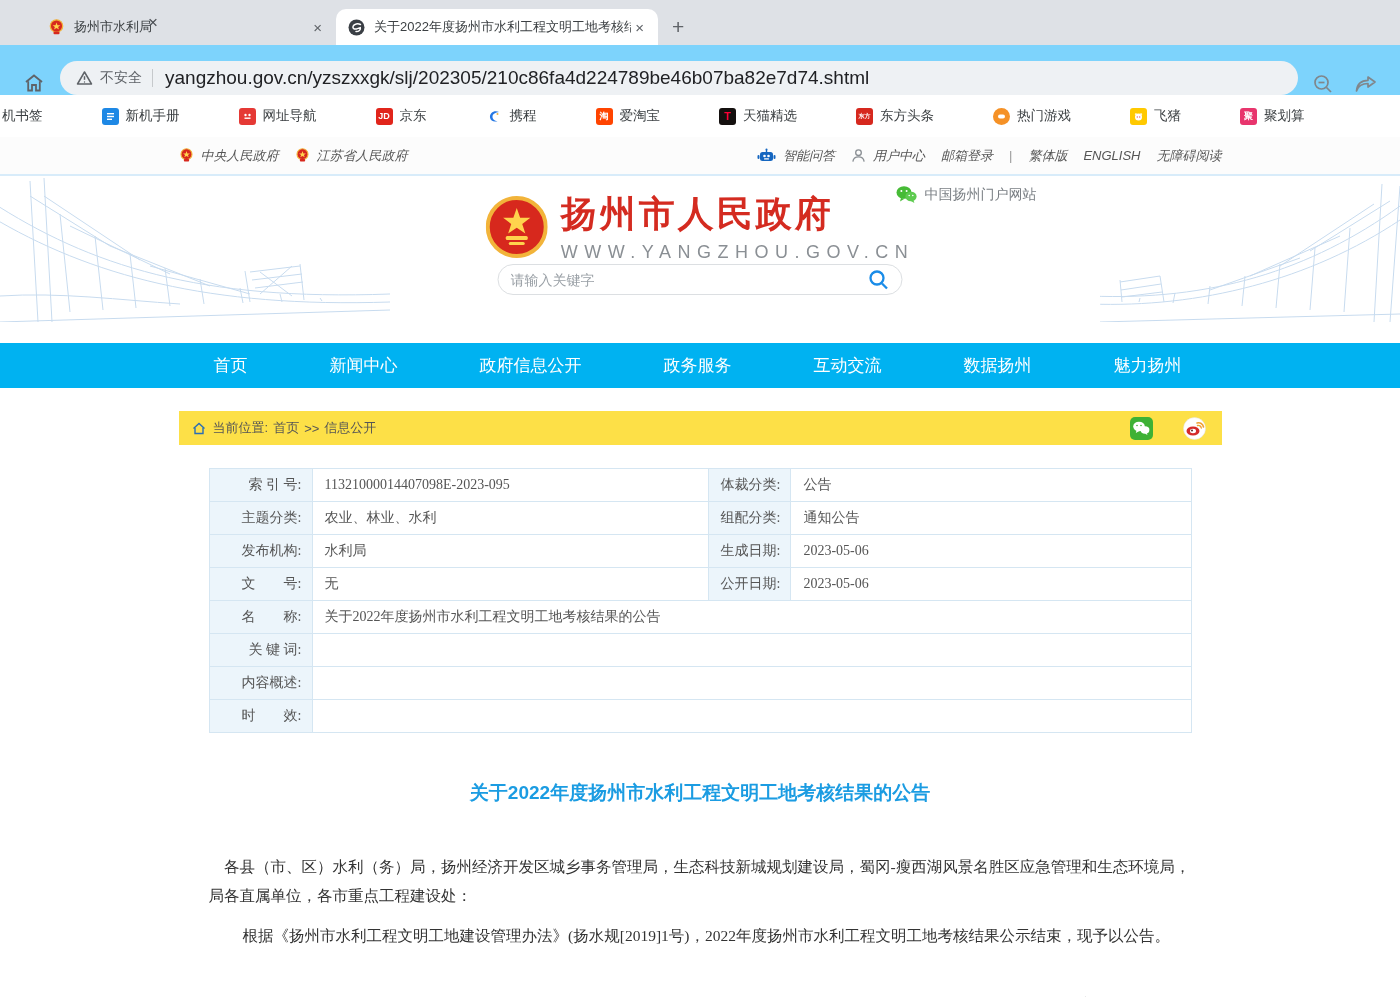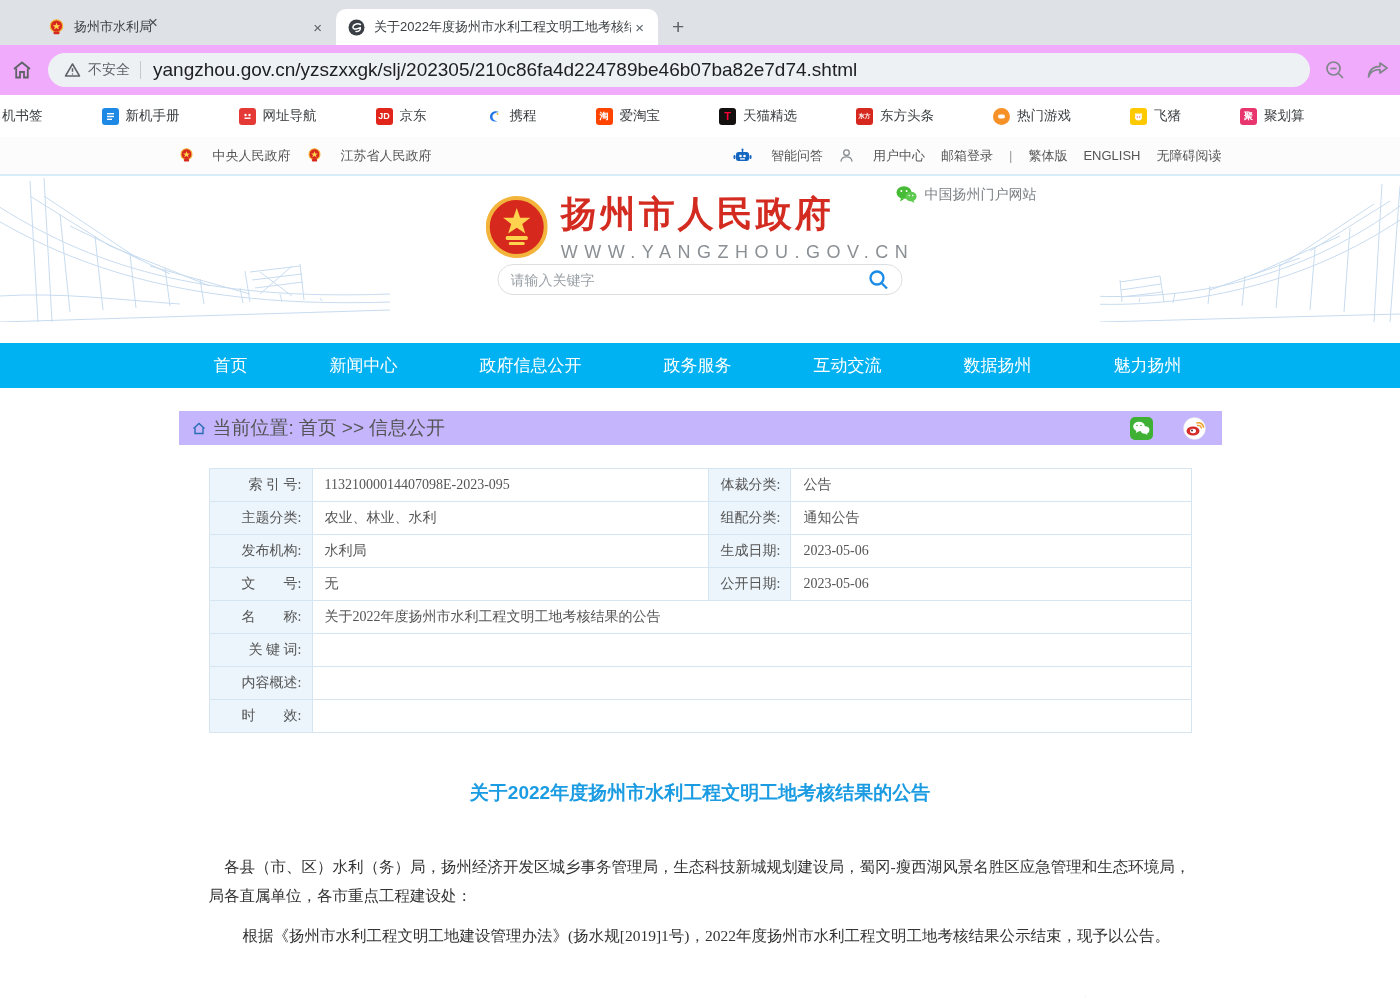--- a/index.html
+++ b/index.html
@@ -10,39 +10,39 @@
   .tabstrip { height:45px; background:#dee1e6; display:flex; align-items:flex-end; position:relative; }
   .lone-close { position:absolute; left:148px; top:13px; font-size:17px; color:#4b4f54; cursor:pointer; }
   .tab { display:flex; align-items:center; height:36px; padding:0 10px 0 12px; width:300px; color:#3c4043; font-size:13px; }
   .tab.inactive { margin-left:36px; }
   .tab.active { background:#fff; border-radius:10px 10px 0 0; width:322px; }
   .tab .favicon { width:17px; height:17px; margin-right:9px; flex:none; }
   .tab .tab-title { flex:1; white-space:nowrap; overflow:hidden; }
   .tab .tab-close { font-size:15px; color:#5f6368; padding:0 4px; }
   .newtab-btn { font-size:21px; color:#5f6368; margin:0 0 8px 14px; line-height:1; }
 
-  .addr-row { height:50px; background:#f0abfc; display:flex; align-items:center; padding:0 10px; }
+  .addr-row { height:50px; background:#7dd3fc; display:flex; align-items:flex-end; padding:0 22px; }
   .home-btn { width:24px; height:24px; margin-right:14px; }
   .url-pill { flex:1; height:34px; background:#eef1f4; border-radius:17px; display:flex; align-items:center; padding:0 16px; }
   .sec-label { color:#5f6368; font-size:14px; margin:0 10px 0 7px; }
   .pill-div { width:1px; height:18px; background:#c6c9cc; margin-right:12px; }
   .url-text { color:#202124; font-size:19px; white-space:nowrap; }
   .addr-right { display:flex; align-items:center; gap:20px; margin-left:14px; }
 
   .bookmarks { height:42px; background:#fff; display:flex; align-items:center; gap:27px; padding-left:2px; font-size:13.5px; color:#3c4043; }
   .bm { display:flex; align-items:center; gap:7px; white-space:nowrap; }
   .bm-ic { width:17px; height:17px; border-radius:3px; display:flex; align-items:center; justify-content:center;
            color:#fff; font-size:9px; font-weight:bold; flex:none; line-height:1;margin-left:32px; }
 
   
   .gov-topbar { height:37px; background:#fcfcfc; }
   .container { width:1043px; margin:0 auto; }
   .topbar-inner { display:flex; align-items:center; justify-content:space-between; height:37px; font-size:13px; color:#555; }
   .tb-left, .tb-right { display:flex; align-items:center; gap:16px; }
-  .tb-link { display:flex; align-items:center; gap:19px; }
+  .tb-link { display:flex; align-items:center; gap:7px;font-style:italic; }
   .tb-sep { color:#999; }
 
   
   .site-header { height:169px; position:relative; background:#fff; border-top:2px solid #d8ecfa; overflow:hidden; }
   .bridge { position:absolute; top:0; opacity:.85; }
   .bridge.left { left:0; } .bridge.right { right:0; }
   .header-center { position:relative; width:1043px; margin:0 auto; height:100%; }
   .logo-row { position:absolute; top:14px; left:50%; transform:translateX(-50%); display:flex; align-items:center; gap:13px; }
   .site-name { color:#d42b20; font-size:36px; font-weight:bold; font-family:"Liberation Serif", serif; letter-spacing:3px; white-space:nowrap; }
   .site-url { color:#8a8f94; font-size:18px; letter-spacing:6.5px; margin-top:3px; }
@@ -52,21 +52,21 @@
   .searchbox input { border:none; outline:none; flex:1; font-size:14px; color:#333; background:transparent; font-family:"Liberation Sans",sans-serif; }
   .searchbox input::placeholder { color:#9aa0a6; }
 
   
   .nav { height:45px; background:#00b2f1; }
   .nav-inner { display:flex; align-items:center; justify-content:space-between; height:45px; padding:0 40px 0 35px; }
   .nav-item { color:#fff; font-size:17px; white-space:nowrap; }
 
   
   .main { width:1043px; margin:23px auto 0; }
-  .breadcrumb { height:34px; background:#c4b5fd; display:flex; align-items:center; padding:0 13px; font-size:19px; color:#555; }
+  .breadcrumb { height:34px; background:#fde047; display:flex; align-items:center; padding:0 13px; font-size:13px; color:#555; }
   .crumb-text { margin-left:7px; display:flex; align-items:center; gap:5px; }
   .crumb-share { margin-left:auto; display:flex; align-items:center; gap:30px; padding-right:3px; }
 
   .content-pad { padding:0 30px; }
   .meta-table { width:100%; border-collapse:collapse; margin-top:23px;
     font-family:"Liberation Serif","DejaVu Serif",serif; font-size:14px; color:#555; }
   .meta-table td { border:1px solid #d5e6f2; height:33px; padding:0 12px; }
   td.lbl { width:103px; background:#ecf5fb; text-align:right; padding-right:10px; white-space:nowrap; }
   td.lbl2 { width:80px; }
   td.val1 { width:396px; }

